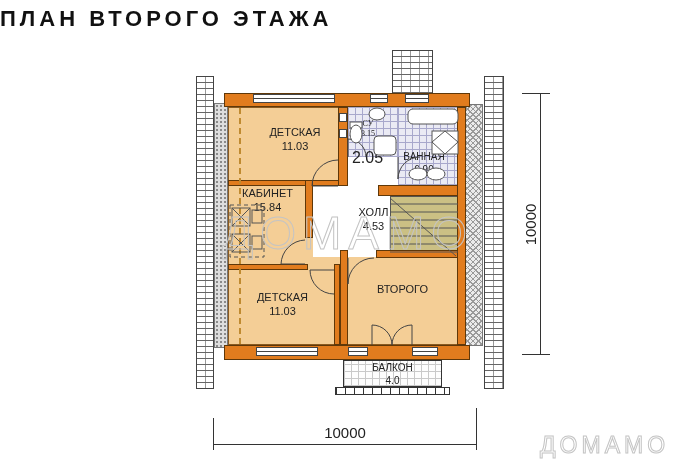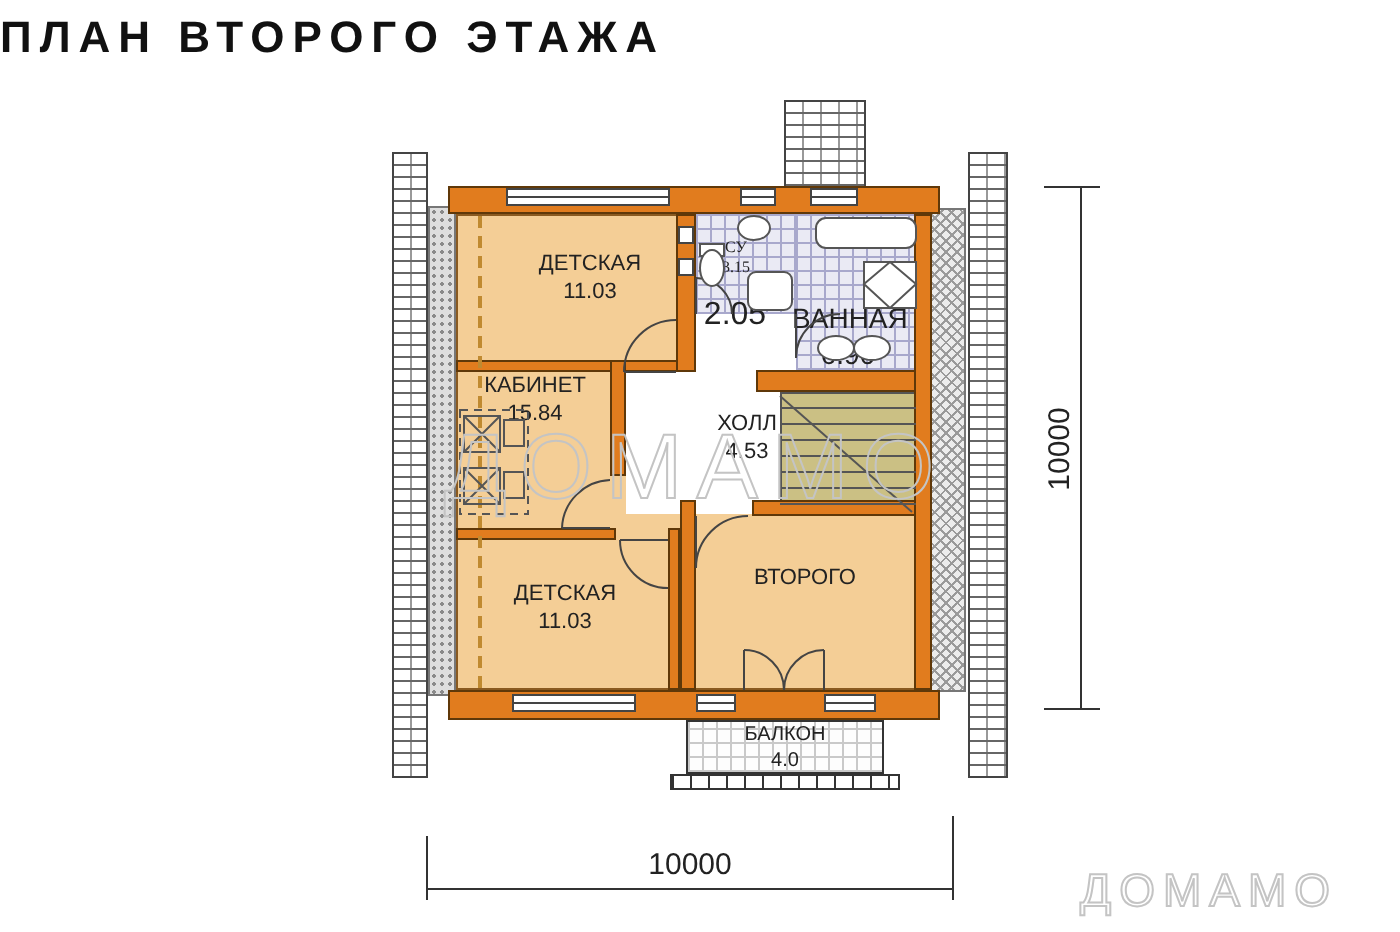--- a/index.html
+++ b/index.html
@@ -34,21 +34,21 @@
   .balcony{background:#fdfdfd;border:1px solid #333;box-sizing:border-box;
     background-image:
       repeating-linear-gradient(0deg, #c9c9c9 0 1px, transparent 1px 7px),
       repeating-linear-gradient(90deg, #c9c9c9 0 1px, transparent 1px 7px);}
   .railing{background:#fff;border:1px solid #333;box-sizing:border-box;
     background-image:repeating-linear-gradient(90deg, #333 0 1px, transparent 1px 9px);}
   .roomlabel{font-size:11px;color:#222;text-align:center;line-height:1.3;}
   .roomlabel .nm{display:block;}
   .roomlabel .ar{display:block;}
   .small-label{font-size:8px;}
-  .mid-label{font-size:14px;}
+  .mid-label{font-size:10px;}
   .dim-line-h{border-top:1px solid #333;}
   .dim-line-v{border-left:1px solid #333;}
   .dim-text{font-size:15px;color:#222;text-align:center;}
   .dim-text-v{transform:rotate(-90deg);transform-origin:center;}
   .watermark{color:transparent;-webkit-text-stroke:1px #c4c4c4;
     letter-spacing:7px;font-weight:normal;pointer-events:none;}
   .wm-center{left:222px;top:206px;font-size:46px;}
   .wm-corner{left:540px;top:432px;font-size:23px;letter-spacing:4px;}
   svg.overlay{position:absolute;left:0;top:0;pointer-events:none;}
 </style>

